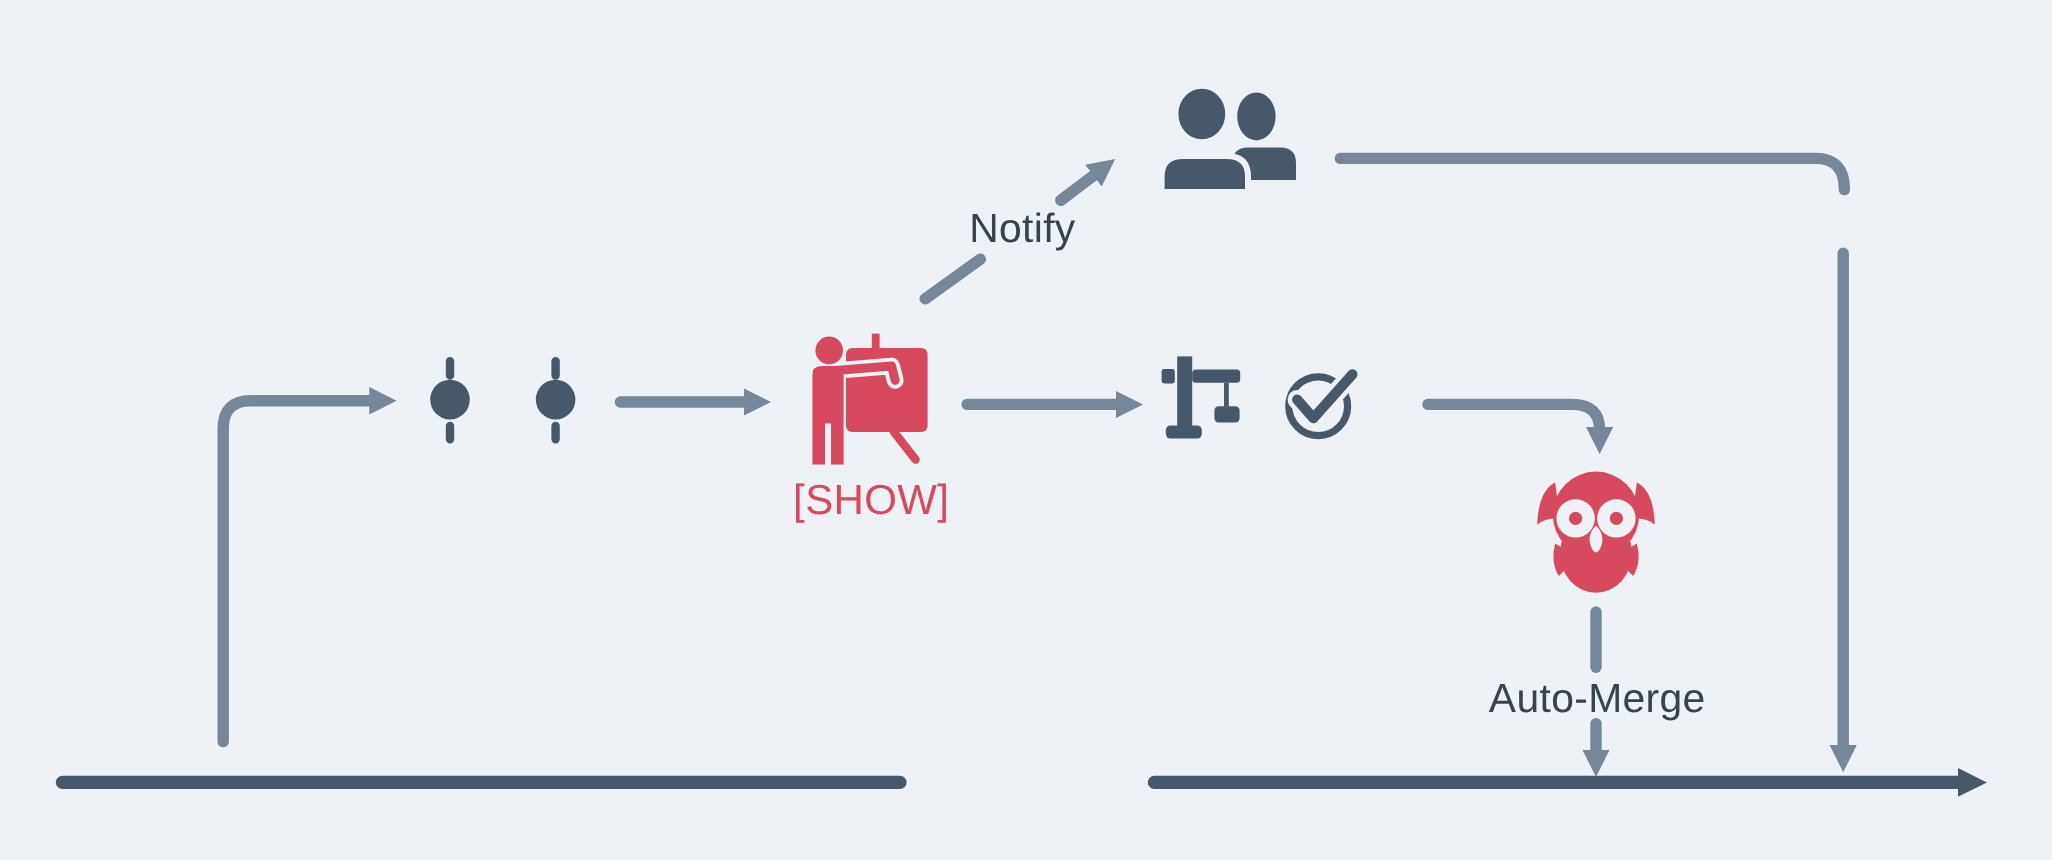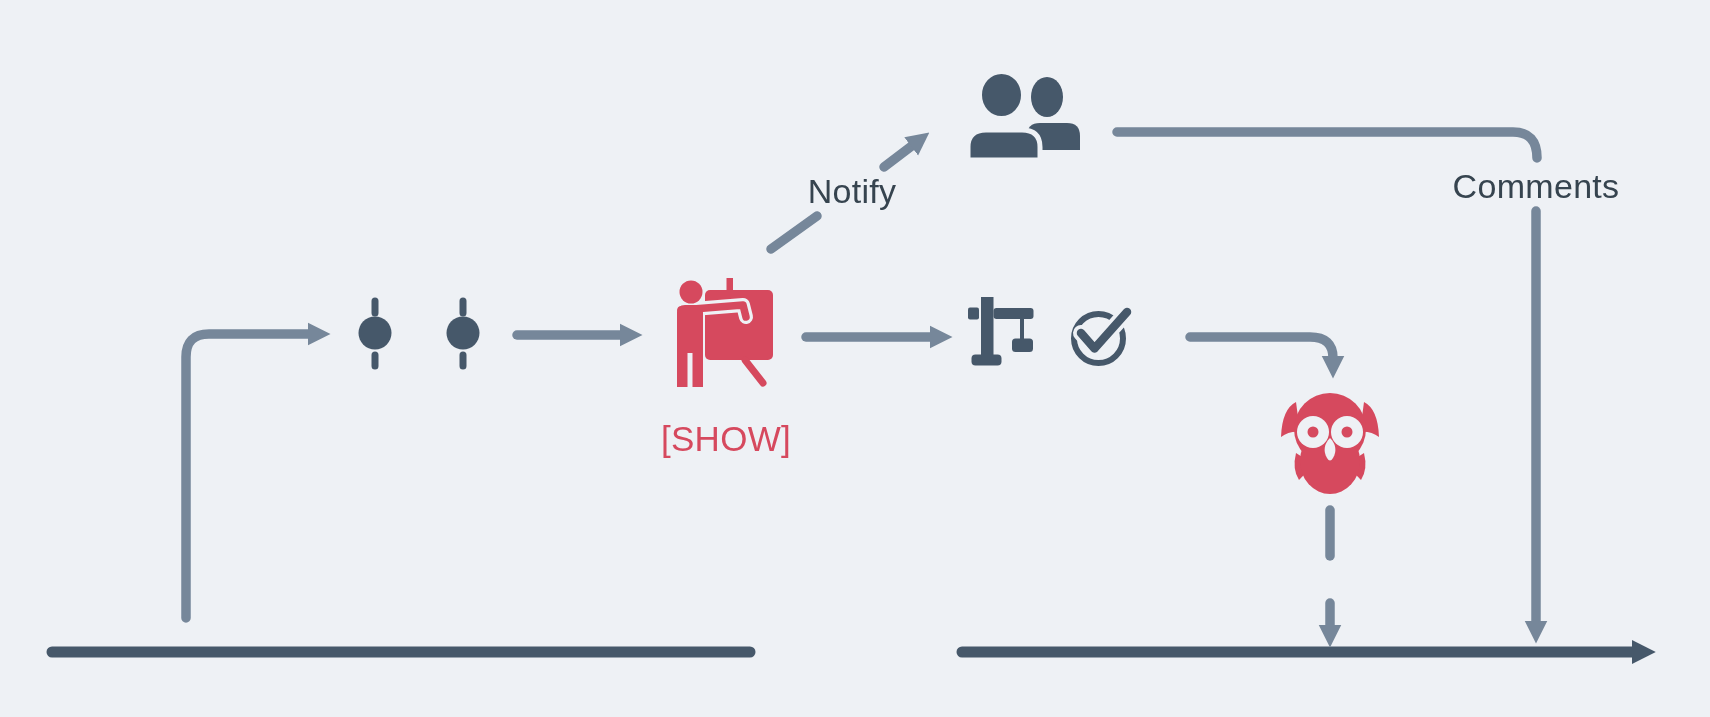--- a/index.html
+++ b/index.html
@@ -141,16 +141,16 @@
       <path d="M51 49 C45 55 44 62 48 69 Q51 74 54 69 C58 62 57 55 51 49 Z" class="c-bg" fill="currentColor"></path>
     </g>
 
     <g class="c-light">
       <path d="M1330 510 V556" stroke="currentColor" stroke-width="9.5" stroke-linecap="round" fill="none"></path>
       <path d="M1330 603 V627" stroke="currentColor" stroke-width="9.5" stroke-linecap="round" fill="none" marker-end="url(#ah-light)"></path>
     </g>
   </svg>
 
   <div class="label" style="left:852px;top:191px;">Notify</div>
-  <div class="label" style="left:1536px;top:186px;">Comments</div>
-  <div class="label red" style="left:726px;top:439px;">[SHOW]</div>
+  <div class="label red" style="left:726px;top:417px;">[SHOW]</div>
+  <div class="label" style="left:1331px;top:583px;">Auto-Merge</div>
 
 </div>
 
 </body></html>

